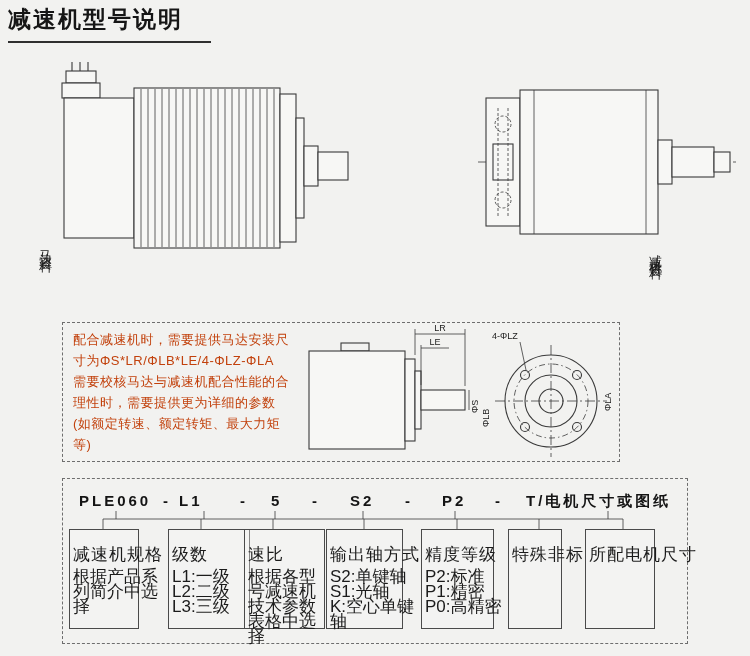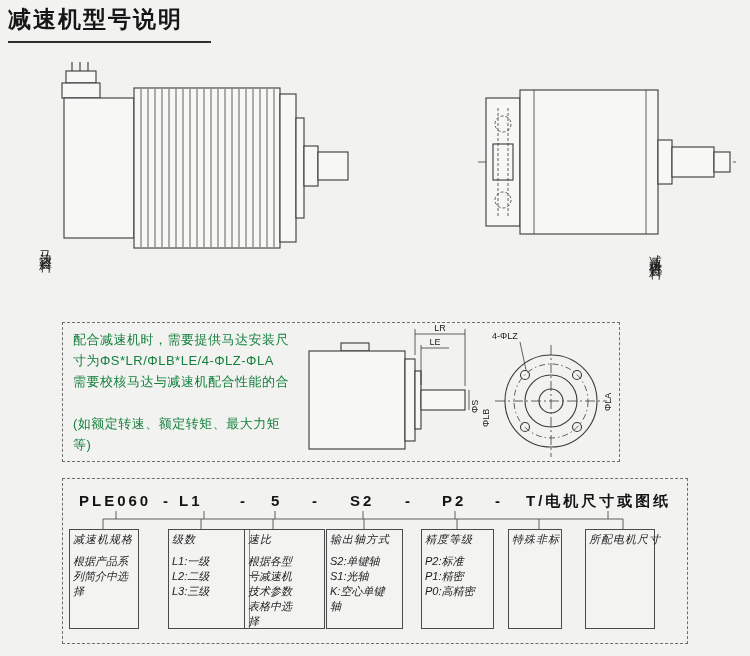--- a/index.html
+++ b/index.html
@@ -16,30 +16,30 @@
   svg{display:block;overflow:visible;}
   .draw{stroke:#3a3a3a;fill:none;stroke-width:1.1;}
   .thin{stroke-width:0.8;}
   .fill{fill:#f7f7f5;}
   .vlabel{
     writing-mode:vertical-rl;text-orientation:upright;
     font-size:13px;letter-spacing:3px;color:#1e1e1e;white-space:nowrap;
   }
   .dashed-box{border:1.5px dashed #6e6e6e;box-sizing:border-box;}
   #note-box{left:62px;top:322px;width:558px;height:140px;}
-  .note-line{position:absolute;left:10px;font-size:13px;letter-spacing:0.5px;white-space:nowrap;color:#15803d;}
+  .note-line{position:absolute;left:10px;font-size:13px;letter-spacing:0.5px;white-space:nowrap;color:#c2410c;}
   #model-box{left:62px;top:478px;width:626px;height:166px;}
   .mpart{
     position:absolute;top:13px;font-size:15px;font-weight:bold;letter-spacing:3px;
     white-space:nowrap;color:#141414;
   }
   .col-box{
     position:absolute;top:50px;height:100px;border:1px solid #4a4a4a;
-    font-size:11px;line-height:15px;padding:2px 3px;box-sizing:border-box;
-    color:#1b1b1b;background:rgba(247,247,245,0.35);font-style:italic;
+    font-size:17px;line-height:15px;padding:17px 3px;box-sizing:border-box;
+    color:#1b1b1b;background:rgba(247,247,245,0.35);
   }
   .col-title{margin-bottom:7px;letter-spacing:1px;white-space:nowrap;}
   .col-line{white-space:nowrap;}
   .dim-text{font-size:9px;fill:#1b1b1b;font-family:"Liberation Sans","DejaVu Sans",sans-serif;}
 </style>
 </head>
 <body>
 
 <h1 class="abs" id="title">减速机型号说明</h1>
 
@@ -71,20 +71,21 @@
   <rect class="draw fill" x="196" y="61" width="42" height="30"></rect>
   <rect class="draw fill" x="238" y="66" width="16" height="20"></rect>
 </svg>
 
 <div class="abs vlabel" style="left:646px;top:244px">减速机资料</div>
 
 <div class="abs dashed-box" id="note-box">
   <div class="note-line" style="top:8px">配合减速机时，需要提供马达安装尺</div>
   <div class="note-line" style="top:29px">寸为ΦS*LR/ΦLB*LE/4-ΦLZ-ΦLA</div>
   <div class="note-line" style="top:50px">需要校核马达与减速机配合性能的合</div>
+  <div class="note-line" style="top:71px">理性时，需要提供更为详细的参数</div>
   <div class="note-line" style="top:92px">(如额定转速、额定转矩、最大力矩</div>
   <div class="note-line" style="top:113px">等)</div>
 
   <svg class="abs" style="left:236px;top:0" width="318" height="138" viewBox="0 0 318 138">
 
     <rect class="draw" x="42" y="20" width="28" height="8"></rect>
     <rect class="draw fill" x="10" y="28" width="96" height="98"></rect>
     <rect class="draw fill" x="106" y="36" width="10" height="82"></rect>
     <rect class="draw fill" x="116" y="48" width="6" height="58"></rect>
     <rect class="draw fill" x="122" y="67" width="44" height="20"></rect>

